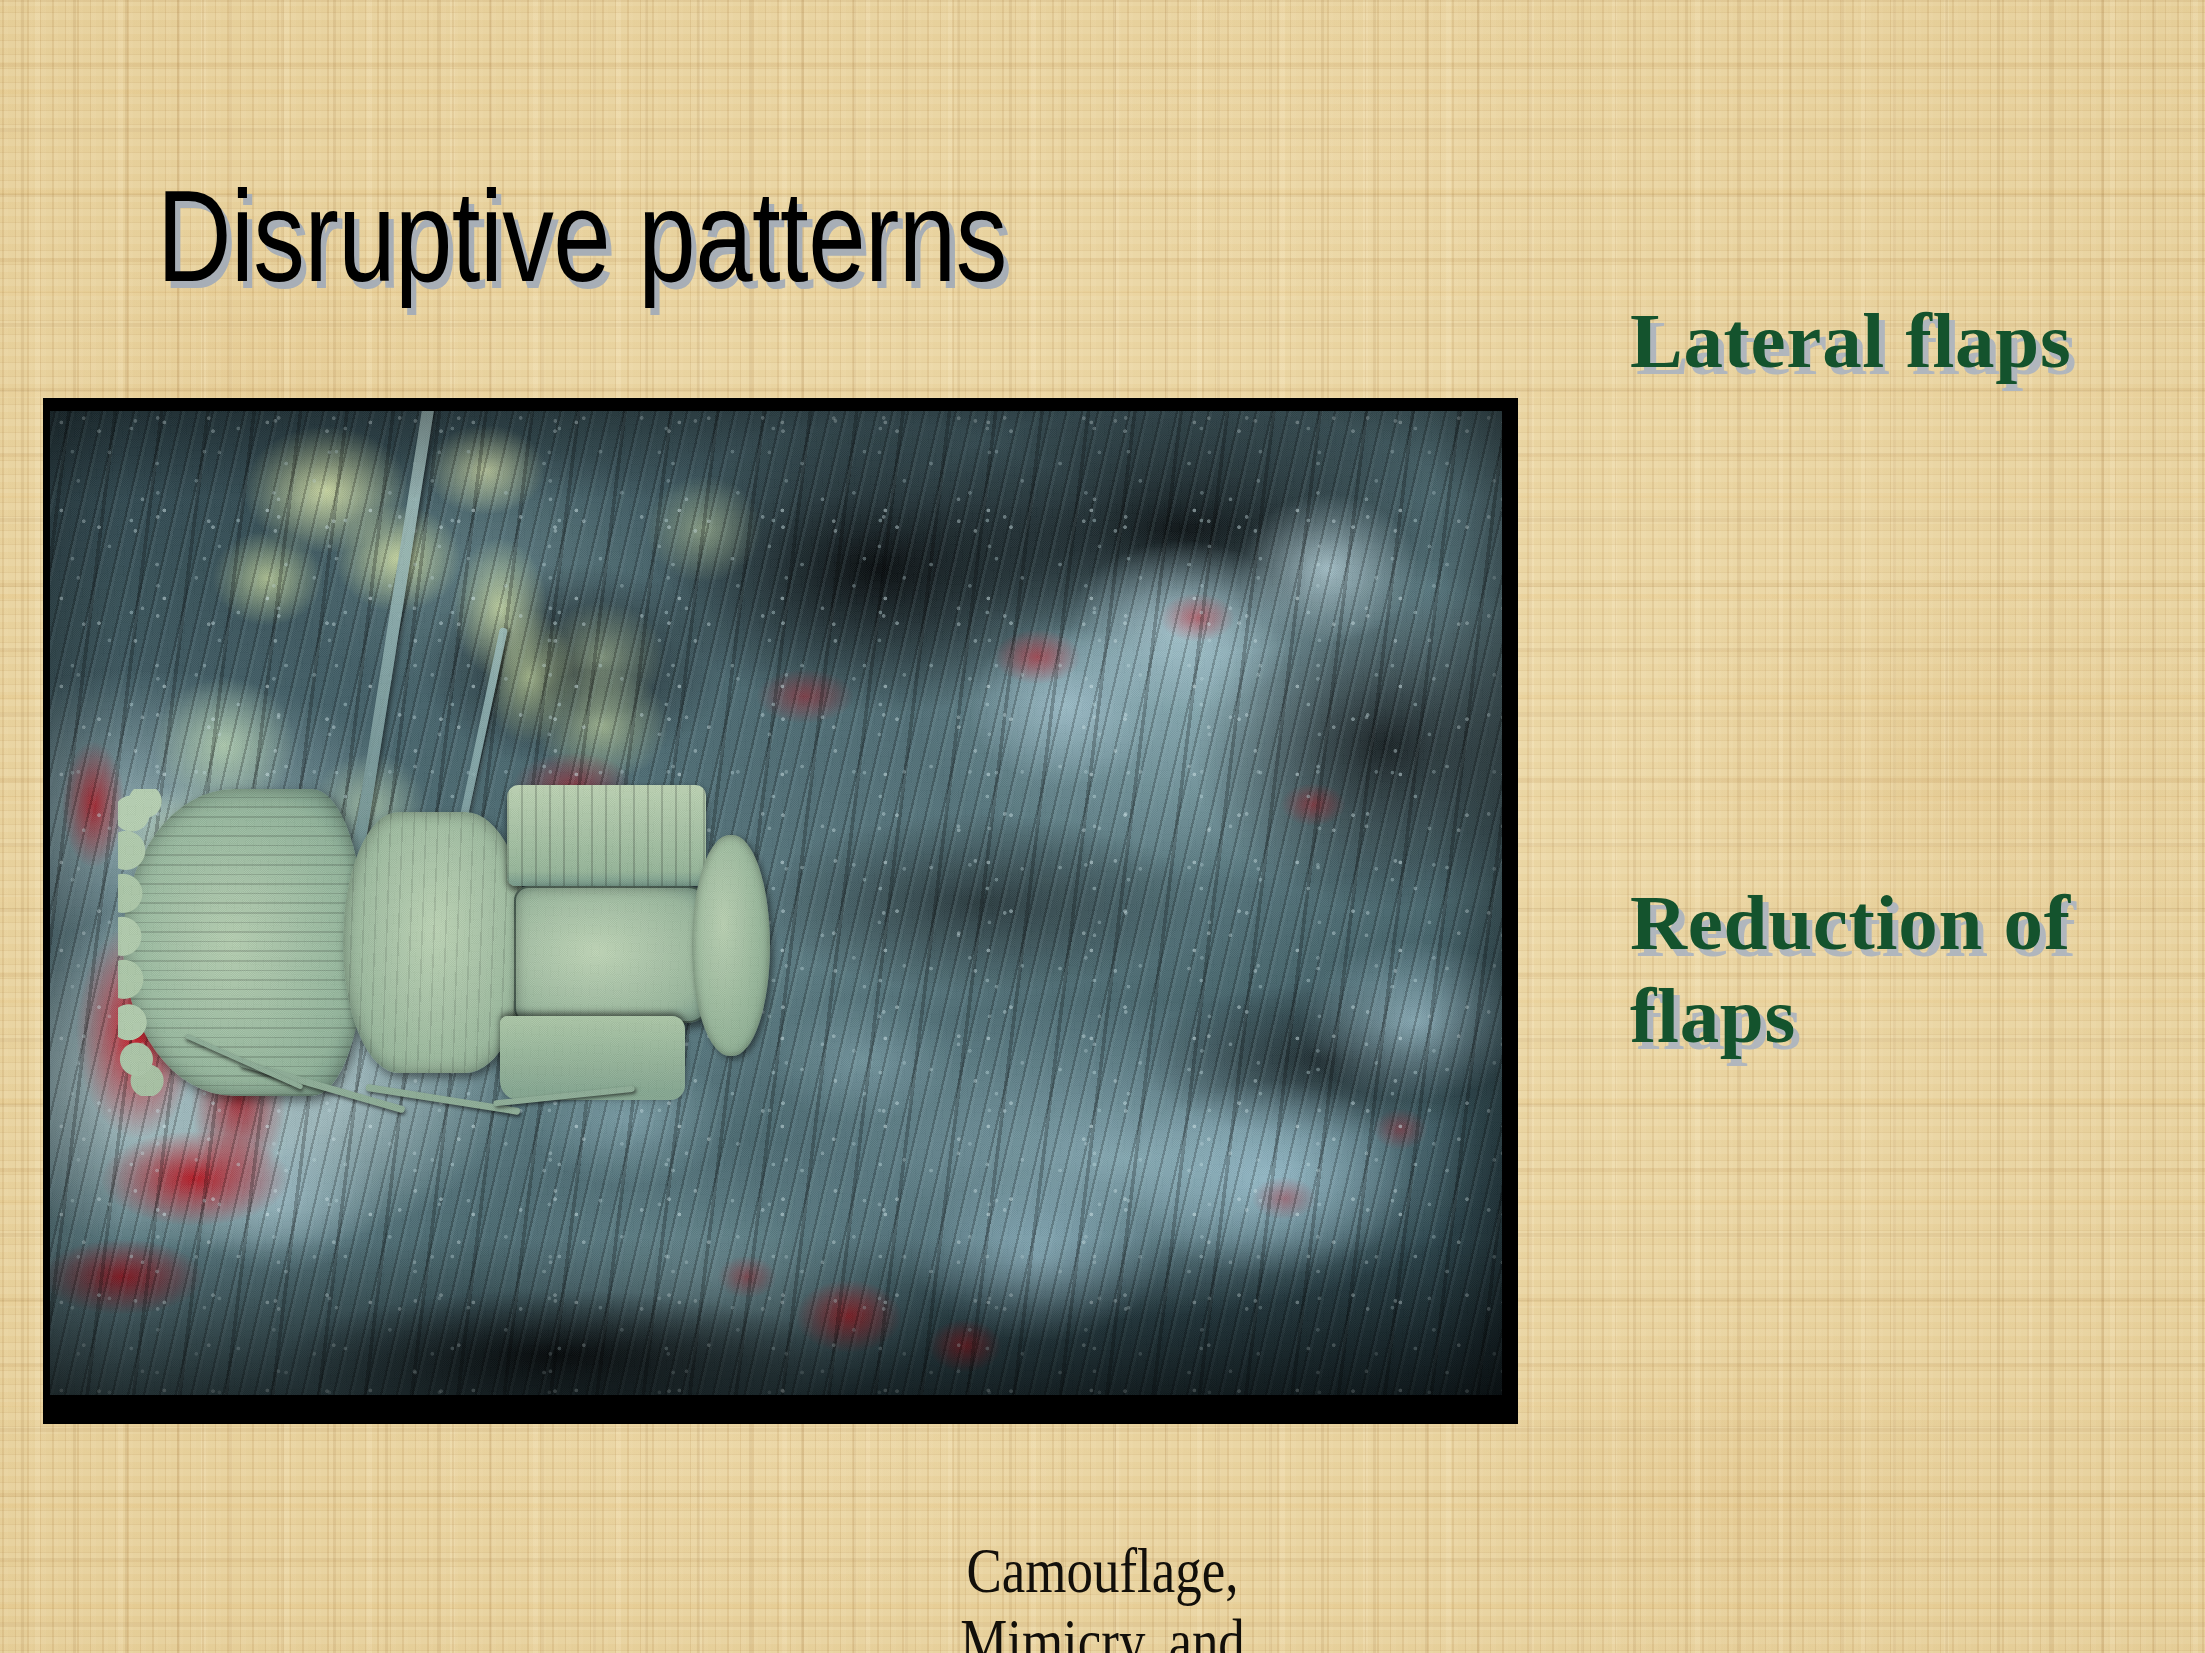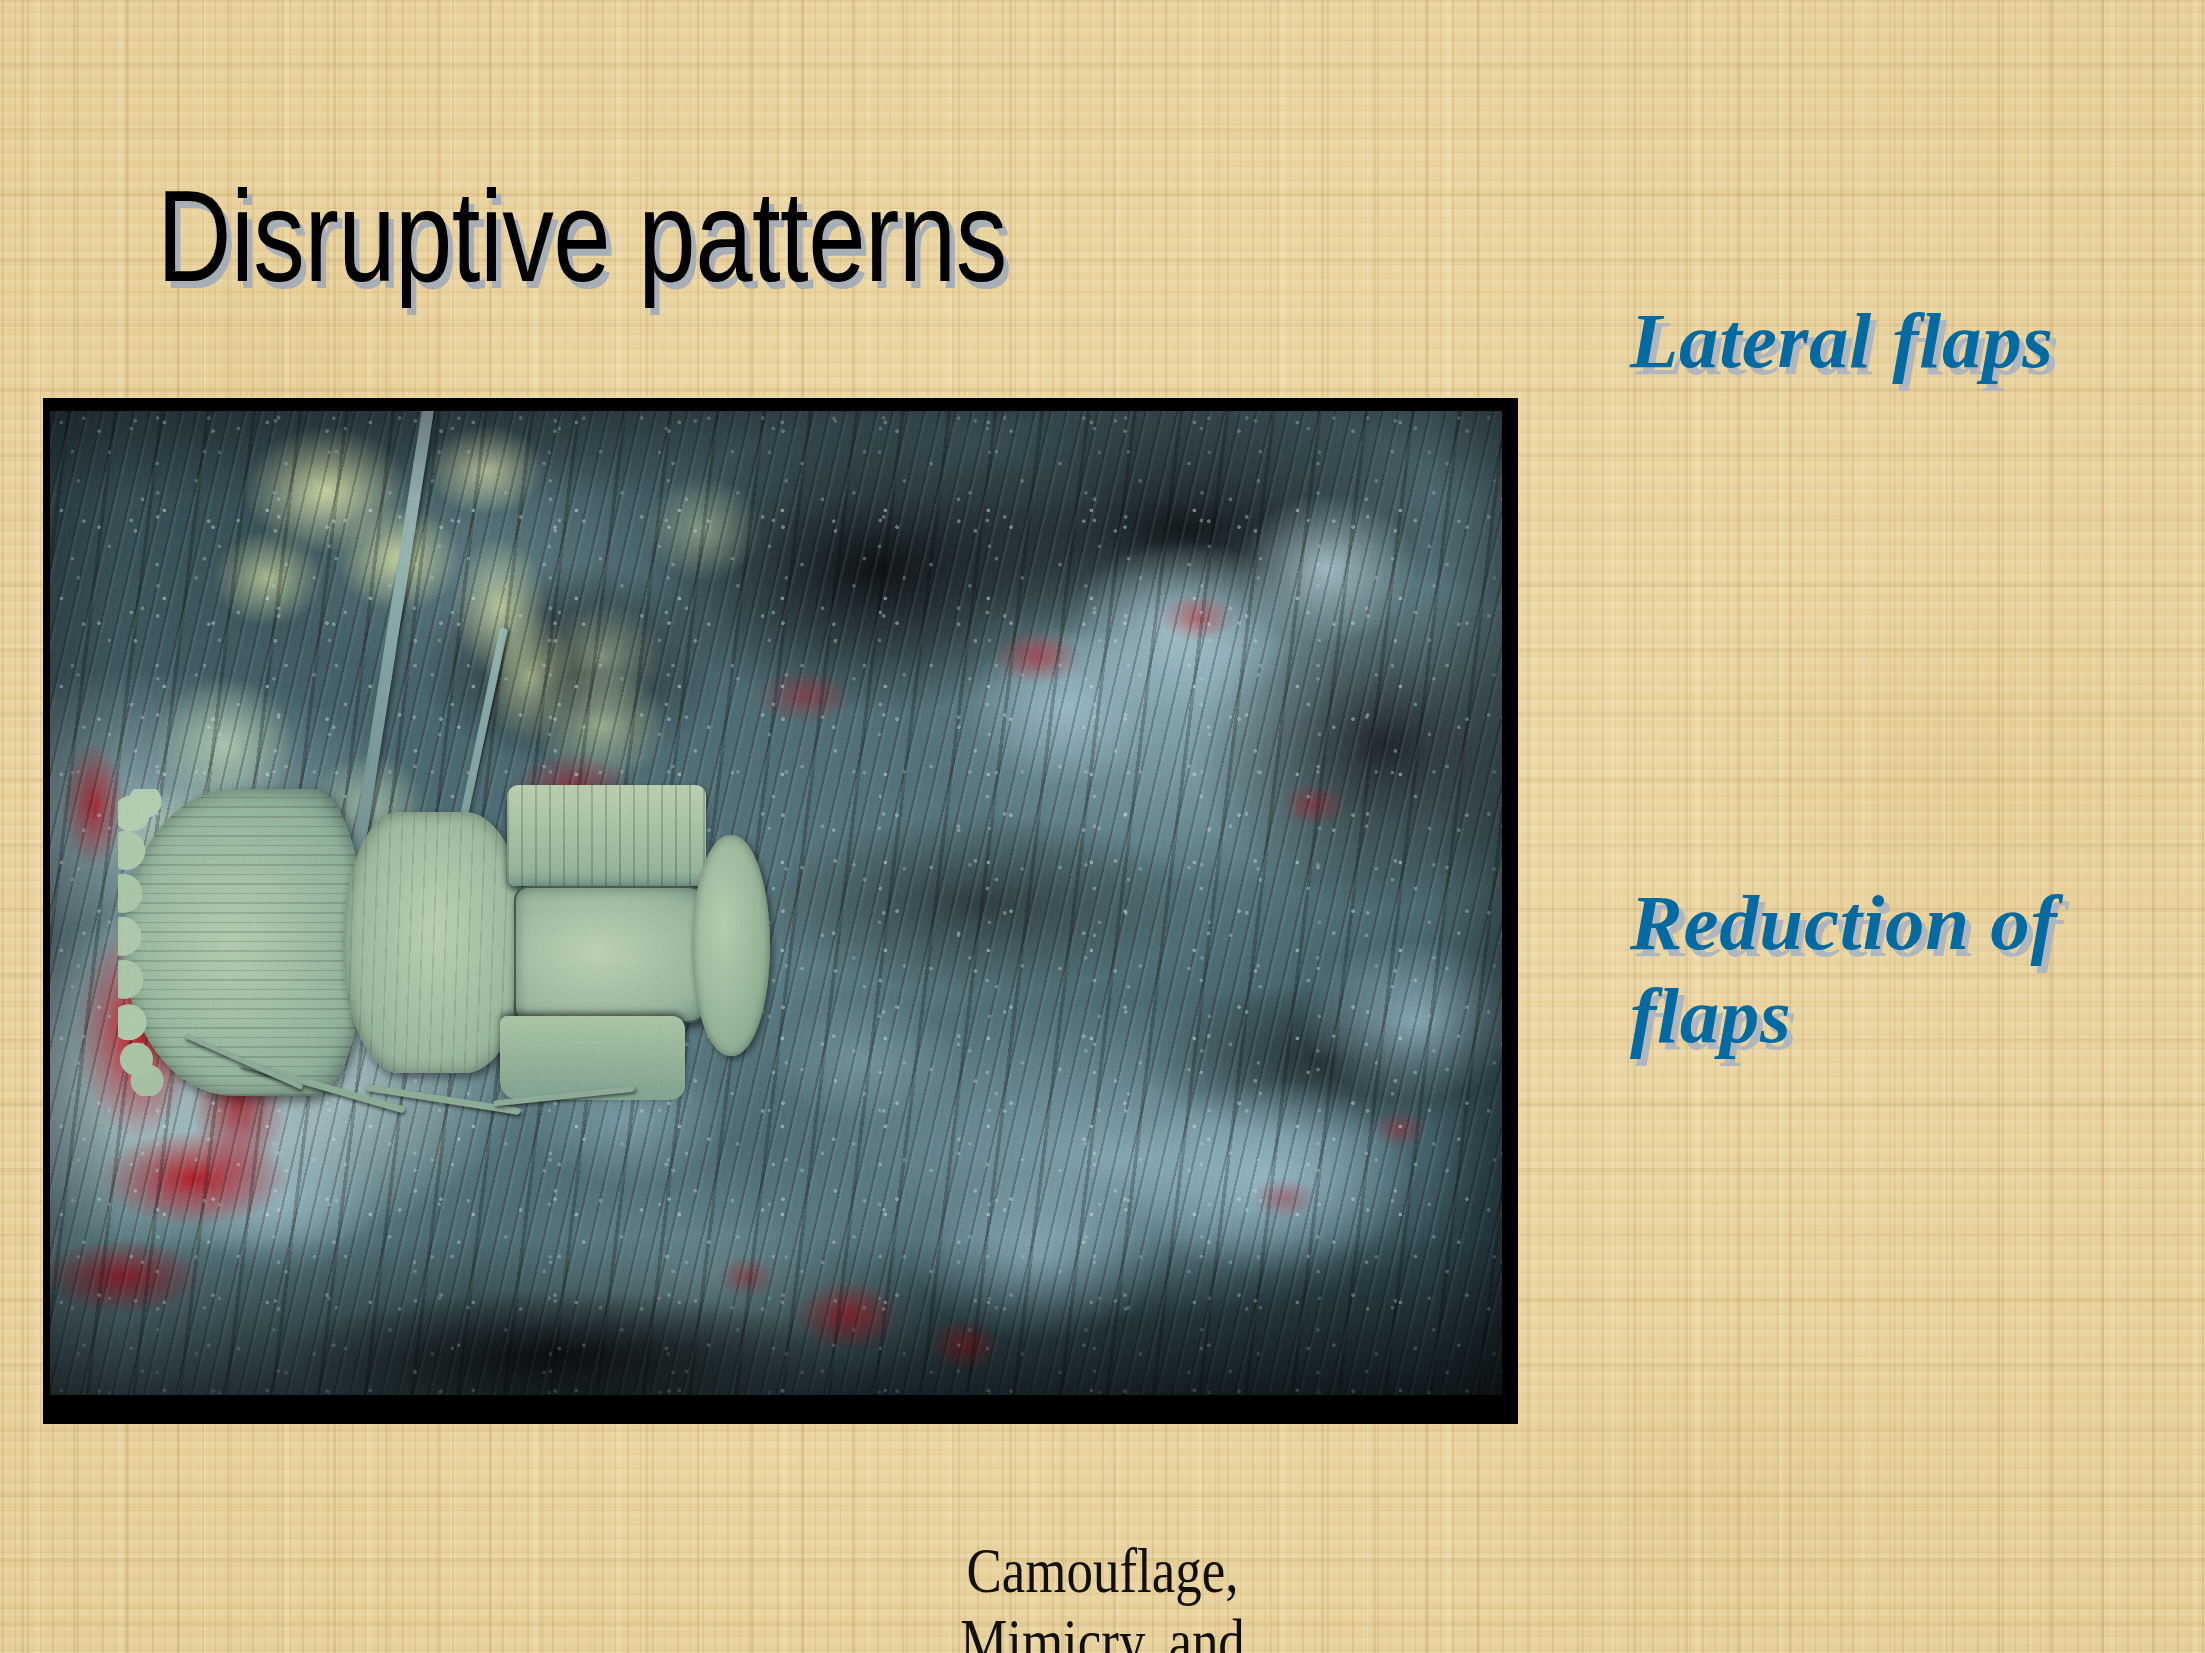--- a/index.html
+++ b/index.html
@@ -70,23 +70,23 @@
     color:#000;white-space:nowrap;
     transform:scaleX(.80);transform-origin:left top;
     letter-spacing:-0.7px;
     text-shadow:6.6px 7.4px 0 #a7aeb6;
   }
 
   
   .callout{
     position:absolute;
     font-family:"Liberation Serif",serif;
-    font-style:italic;font-weight:700;
+    font-weight:700;
     font-size:79px;line-height:1.18;
-    color:#0369a1;
+    color:#14532d;
     letter-spacing:0.7px;
     text-shadow:5.9px 6.6px 0 #b0b6bd;
   }
   #callout-lateral{left:1630px;top:294px;width:470px;}
   #callout-shadow {left:1630px;top:876px;width:537px;}
 
   
   #footer{
     position:absolute;left:0;top:1536px;width:2205px;
     text-align:center;

